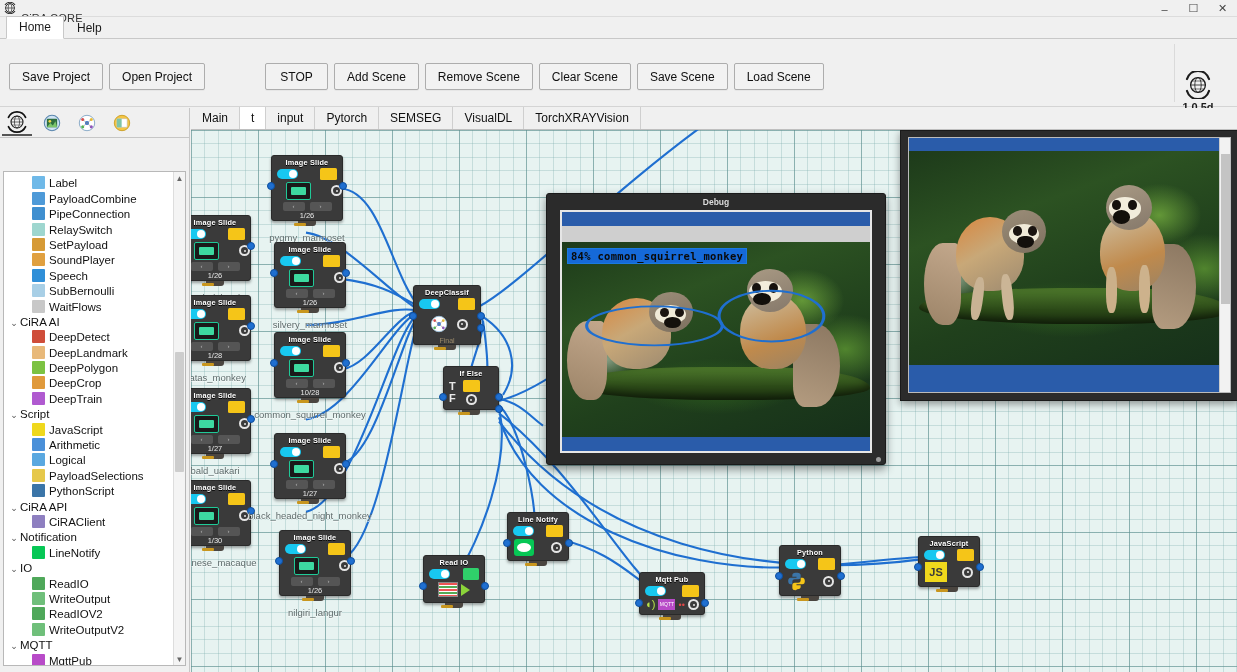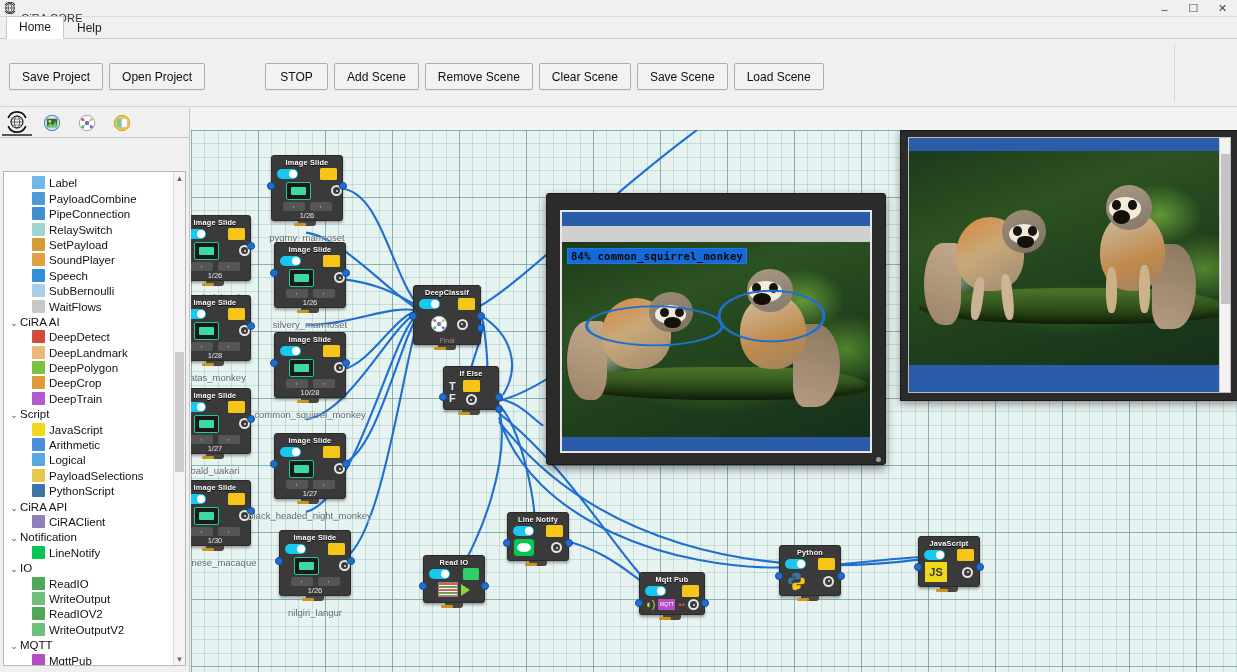--- a/index.html
+++ b/index.html
@@ -224,20 +224,35 @@
     <div class="tbtn">Open Project</div>
     <div class="gap"></div>
     <div class="tbtn stop">STOP</div>
     <div class="tbtn">Add Scene</div>
     <div class="tbtn">Remove Scene</div>
     <div class="tbtn">Clear Scene</div>
     <div class="tbtn">Save Scene</div>
     <div class="tbtn">Load Scene</div>
   </div>
   <div class="toolbar-sep"></div>
+  <div class="brandbox">
+    <div class="globe-ico">
+      <svg width="28" height="28" viewBox="0 0 28 28">
+        <circle cx="14" cy="14" r="7.4" fill="none" stroke="#1b1b1b" stroke-width="1.3"></circle>
+        <ellipse cx="14" cy="14" rx="3.2" ry="7.4" fill="none" stroke="#1b1b1b" stroke-width=".8"></ellipse>
+        <line x1="6.6" y1="14" x2="21.4" y2="14" stroke="#1b1b1b" stroke-width=".8"></line>
+        <line x1="7.6" y1="10" x2="20.4" y2="10" stroke="#1b1b1b" stroke-width=".6"></line>
+        <line x1="7.6" y1="18" x2="20.4" y2="18" stroke="#1b1b1b" stroke-width=".6"></line>
+        <path d="M3 8 A11.5 11.5 0 0 1 25 8" fill="none" stroke="#1b1b1b" stroke-width="2.2" stroke-linecap="round"></path>
+        <path d="M3 20 A11.5 11.5 0 0 0 25 20" fill="none" stroke="#1b1b1b" stroke-width="2.2" stroke-linecap="round"></path>
+      </svg>
+    </div>
+    <div class="brand-ver">1.0.5d</div>
+    <div class="brand-ce">CE</div>
+  </div>
   <div class="drag-handle"></div>
 </div>
 
 <div class="leftpanel">
   <div class="catbar">
     <div class="catico active">
       <svg width="24" height="24" viewBox="0 0 28 28">
         <circle cx="14" cy="14" r="7" fill="none" stroke="#111" stroke-width="1.2"></circle>
         <ellipse cx="14" cy="14" rx="3" ry="7" fill="none" stroke="#111" stroke-width=".7"></ellipse>
         <line x1="7" y1="14" x2="21" y2="14" stroke="#111" stroke-width=".7"></line>
@@ -437,20 +452,43 @@
       </div>
     <div class="tsb">
       <div class="tsb-up">▲</div>
       <div class="tsb-thumb"></div>
       <div class="tsb-dn" style="position:absolute;bottom:0;left:0;right:0">▼</div>
     </div>
   </div>
 </div>
 
 <div class="canvasarea">
+  <div class="tabbar">
+      <div class="ctab">
+        <span>Main</span>
+      </div>
+      <div class="ctab active">
+        <span>t</span>
+      </div>
+      <div class="ctab">
+        <span>input</span>
+      </div>
+      <div class="ctab">
+        <span>Pytorch</span>
+      </div>
+      <div class="ctab">
+        <span>SEMSEG</span>
+      </div>
+      <div class="ctab">
+        <span>VisualDL</span>
+      </div>
+      <div class="ctab">
+        <span>TorchXRAYVision</span>
+      </div>
+    </div>
   <div class="canvas">
 
     <svg class="wires" viewBox="0 0 1046 528" preserveAspectRatio="none">
       <g fill="none" stroke="#1f6fd0" stroke-width="2.1">
         <path d="M150 57 C190 60 200 140 228 172"></path>
         <path d="M150 145 C190 150 205 160 228 172"></path>
         <path d="M152 233 C180 228 205 178 228 176"></path>
         <path d="M150 325 C185 320 210 200 228 180"></path>
         <path d="M150 418 C190 410 215 210 228 184"></path>
         <path d="M115 100 C150 104 200 160 226 174"></path>
@@ -838,20 +876,21 @@
           </div>
         </div>
         <div class="pv-bar-bot"></div>
         <div class="pv-scroll">
           <div class="pv-thumb"></div>
         </div>
       </div>
     </div>
 
     <div class="debugwin">
+      <div class="dbg-title">Debug</div>
       <div class="dbg-inner">
         <div class="dbg-bar"></div>
         <div class="dbg-img">
           <div class="monkeyscene">
             <div class="branch"></div>
             <div class="mk" style="left:8%;top:22%;width:36%;height:58%">
               <div class="tail" style="left:-18%;top:32%;width:36%;height:70%;background:linear-gradient(200deg,#c3a88c,#9c8468);border-radius:60% 20% 40% 60%"></div>
               <div class="body" style="left:14%;top:12%;width:62%;height:62%;background:linear-gradient(150deg,#d8873f,#c8a878 45%,#9d8a70)"></div>
               <div class="head" style="left:56%;top:6%;width:40%;height:36%;background:linear-gradient(160deg,#9b8d78,#7d705f)"></div>
               <div style="position:absolute;left:62%;top:18%;width:28%;height:17%;background:#f0ead8;border-radius:50%"></div>

